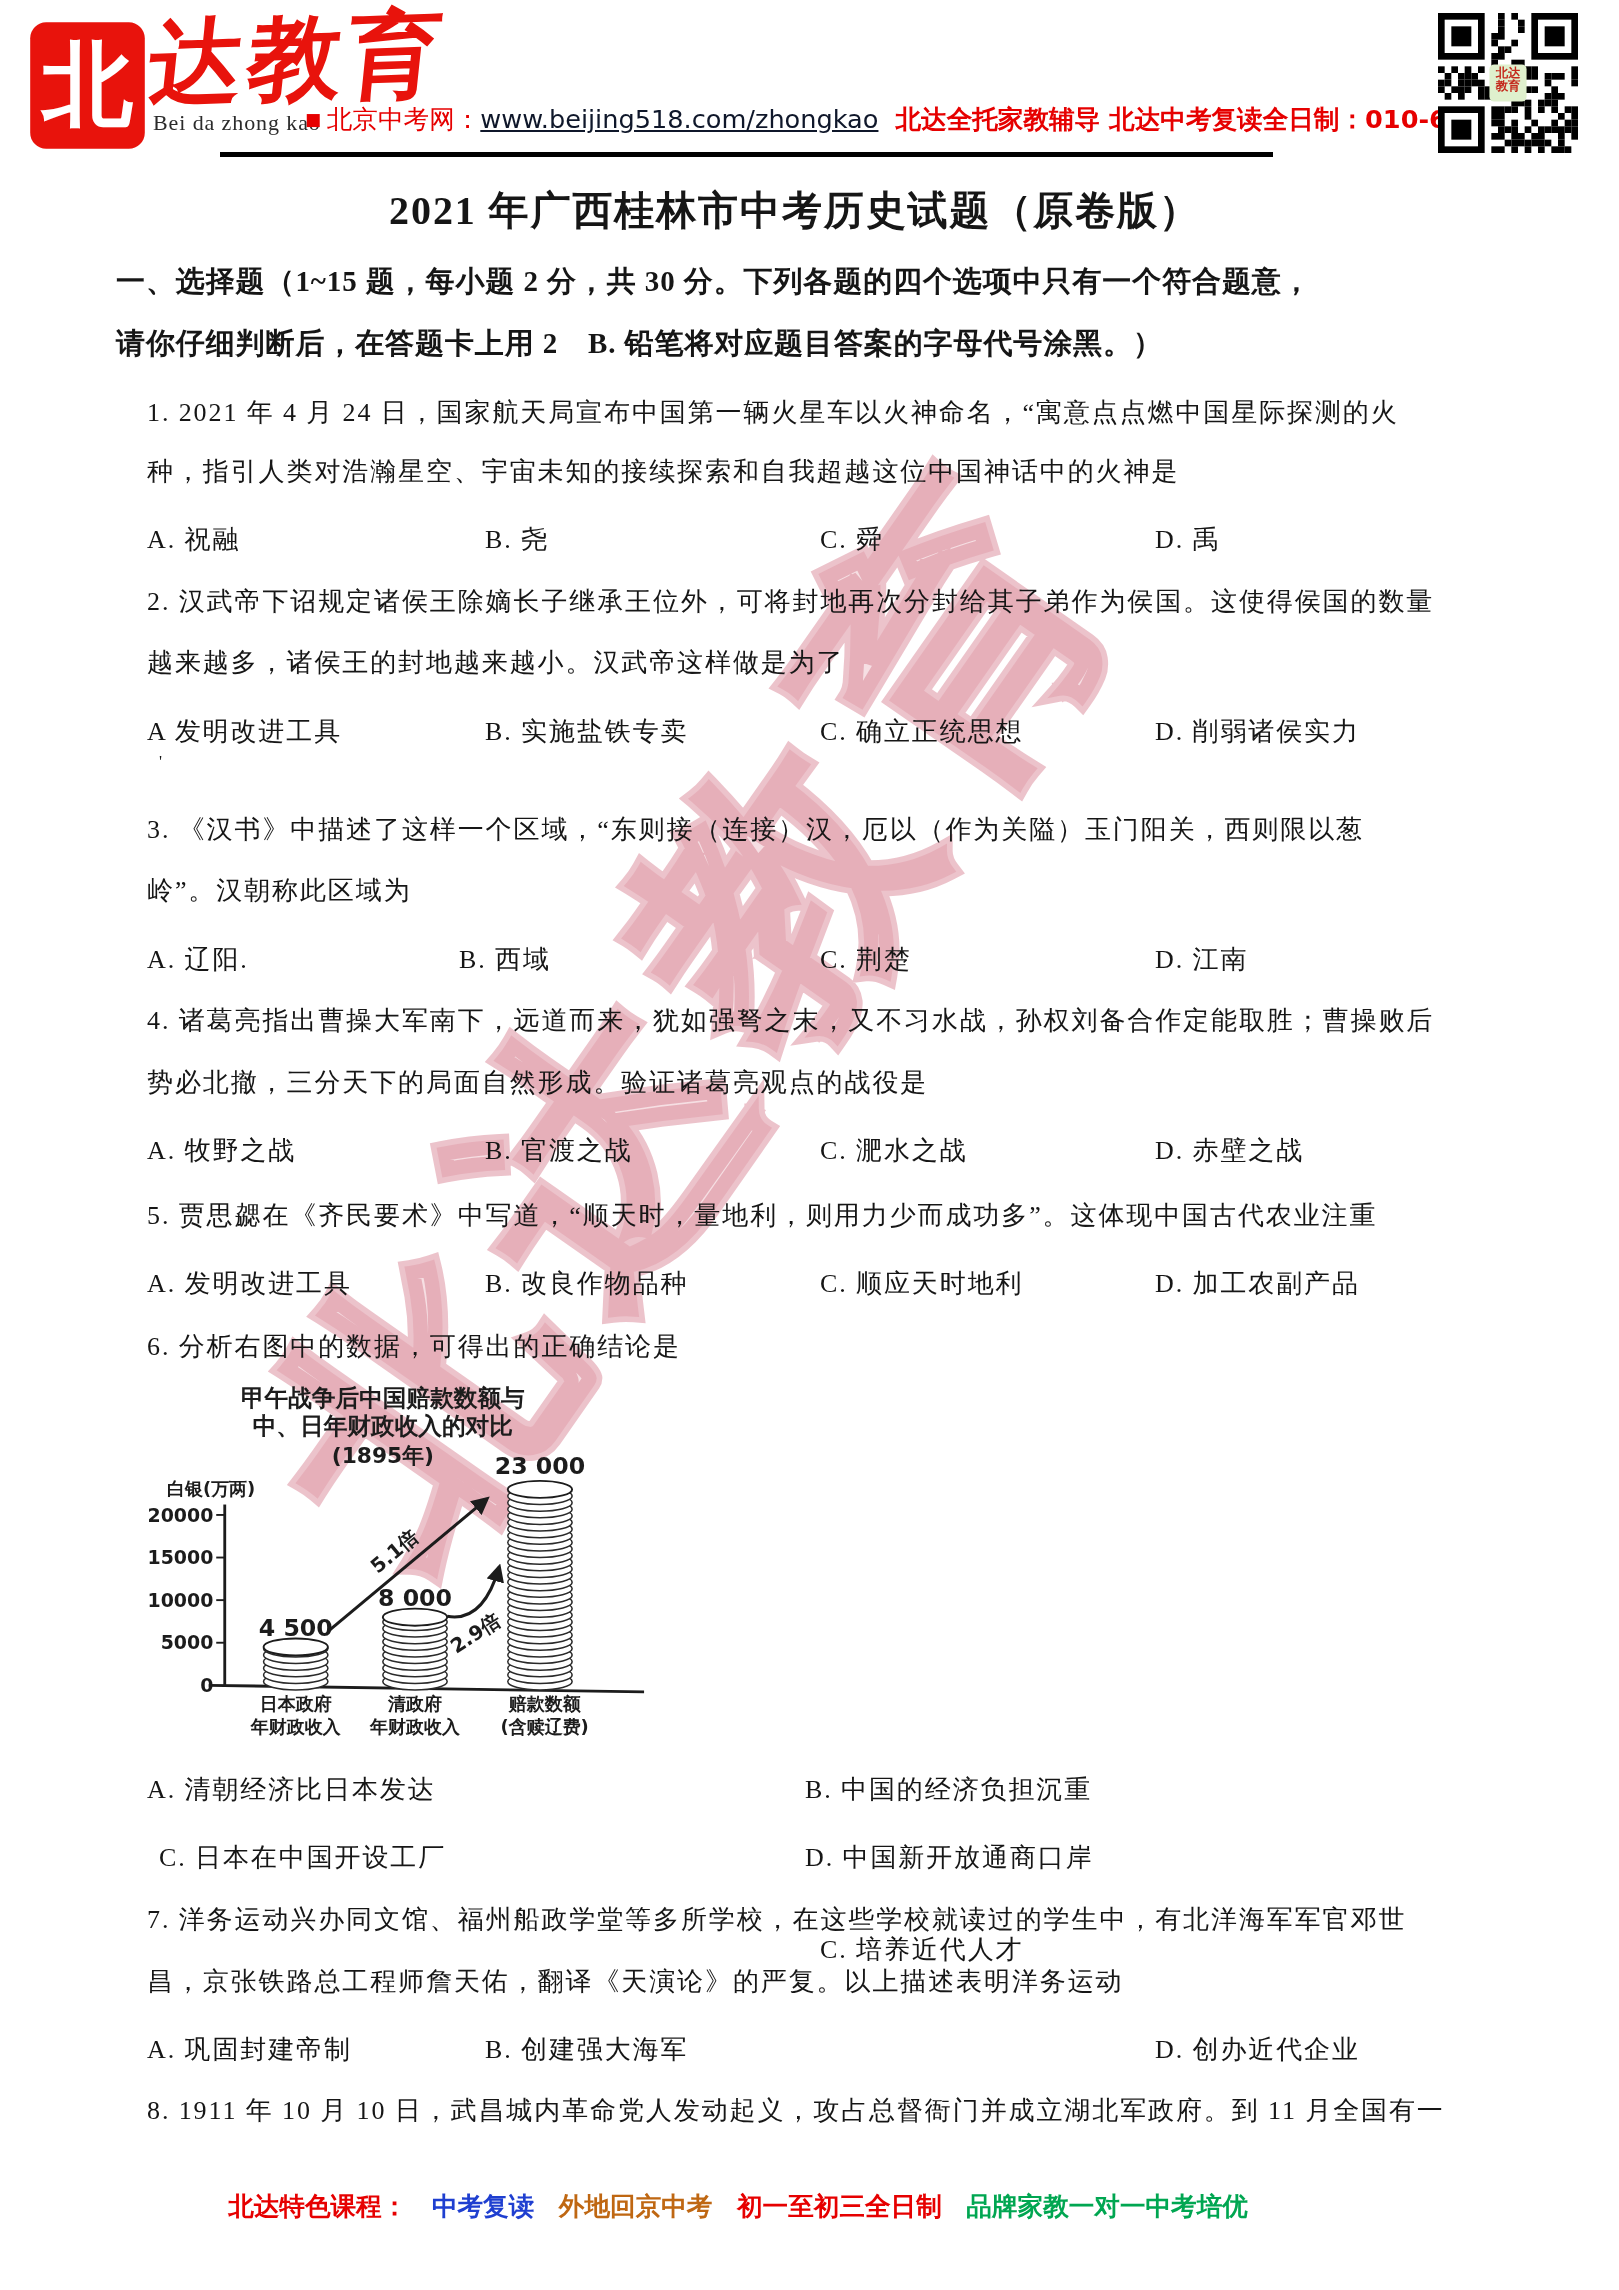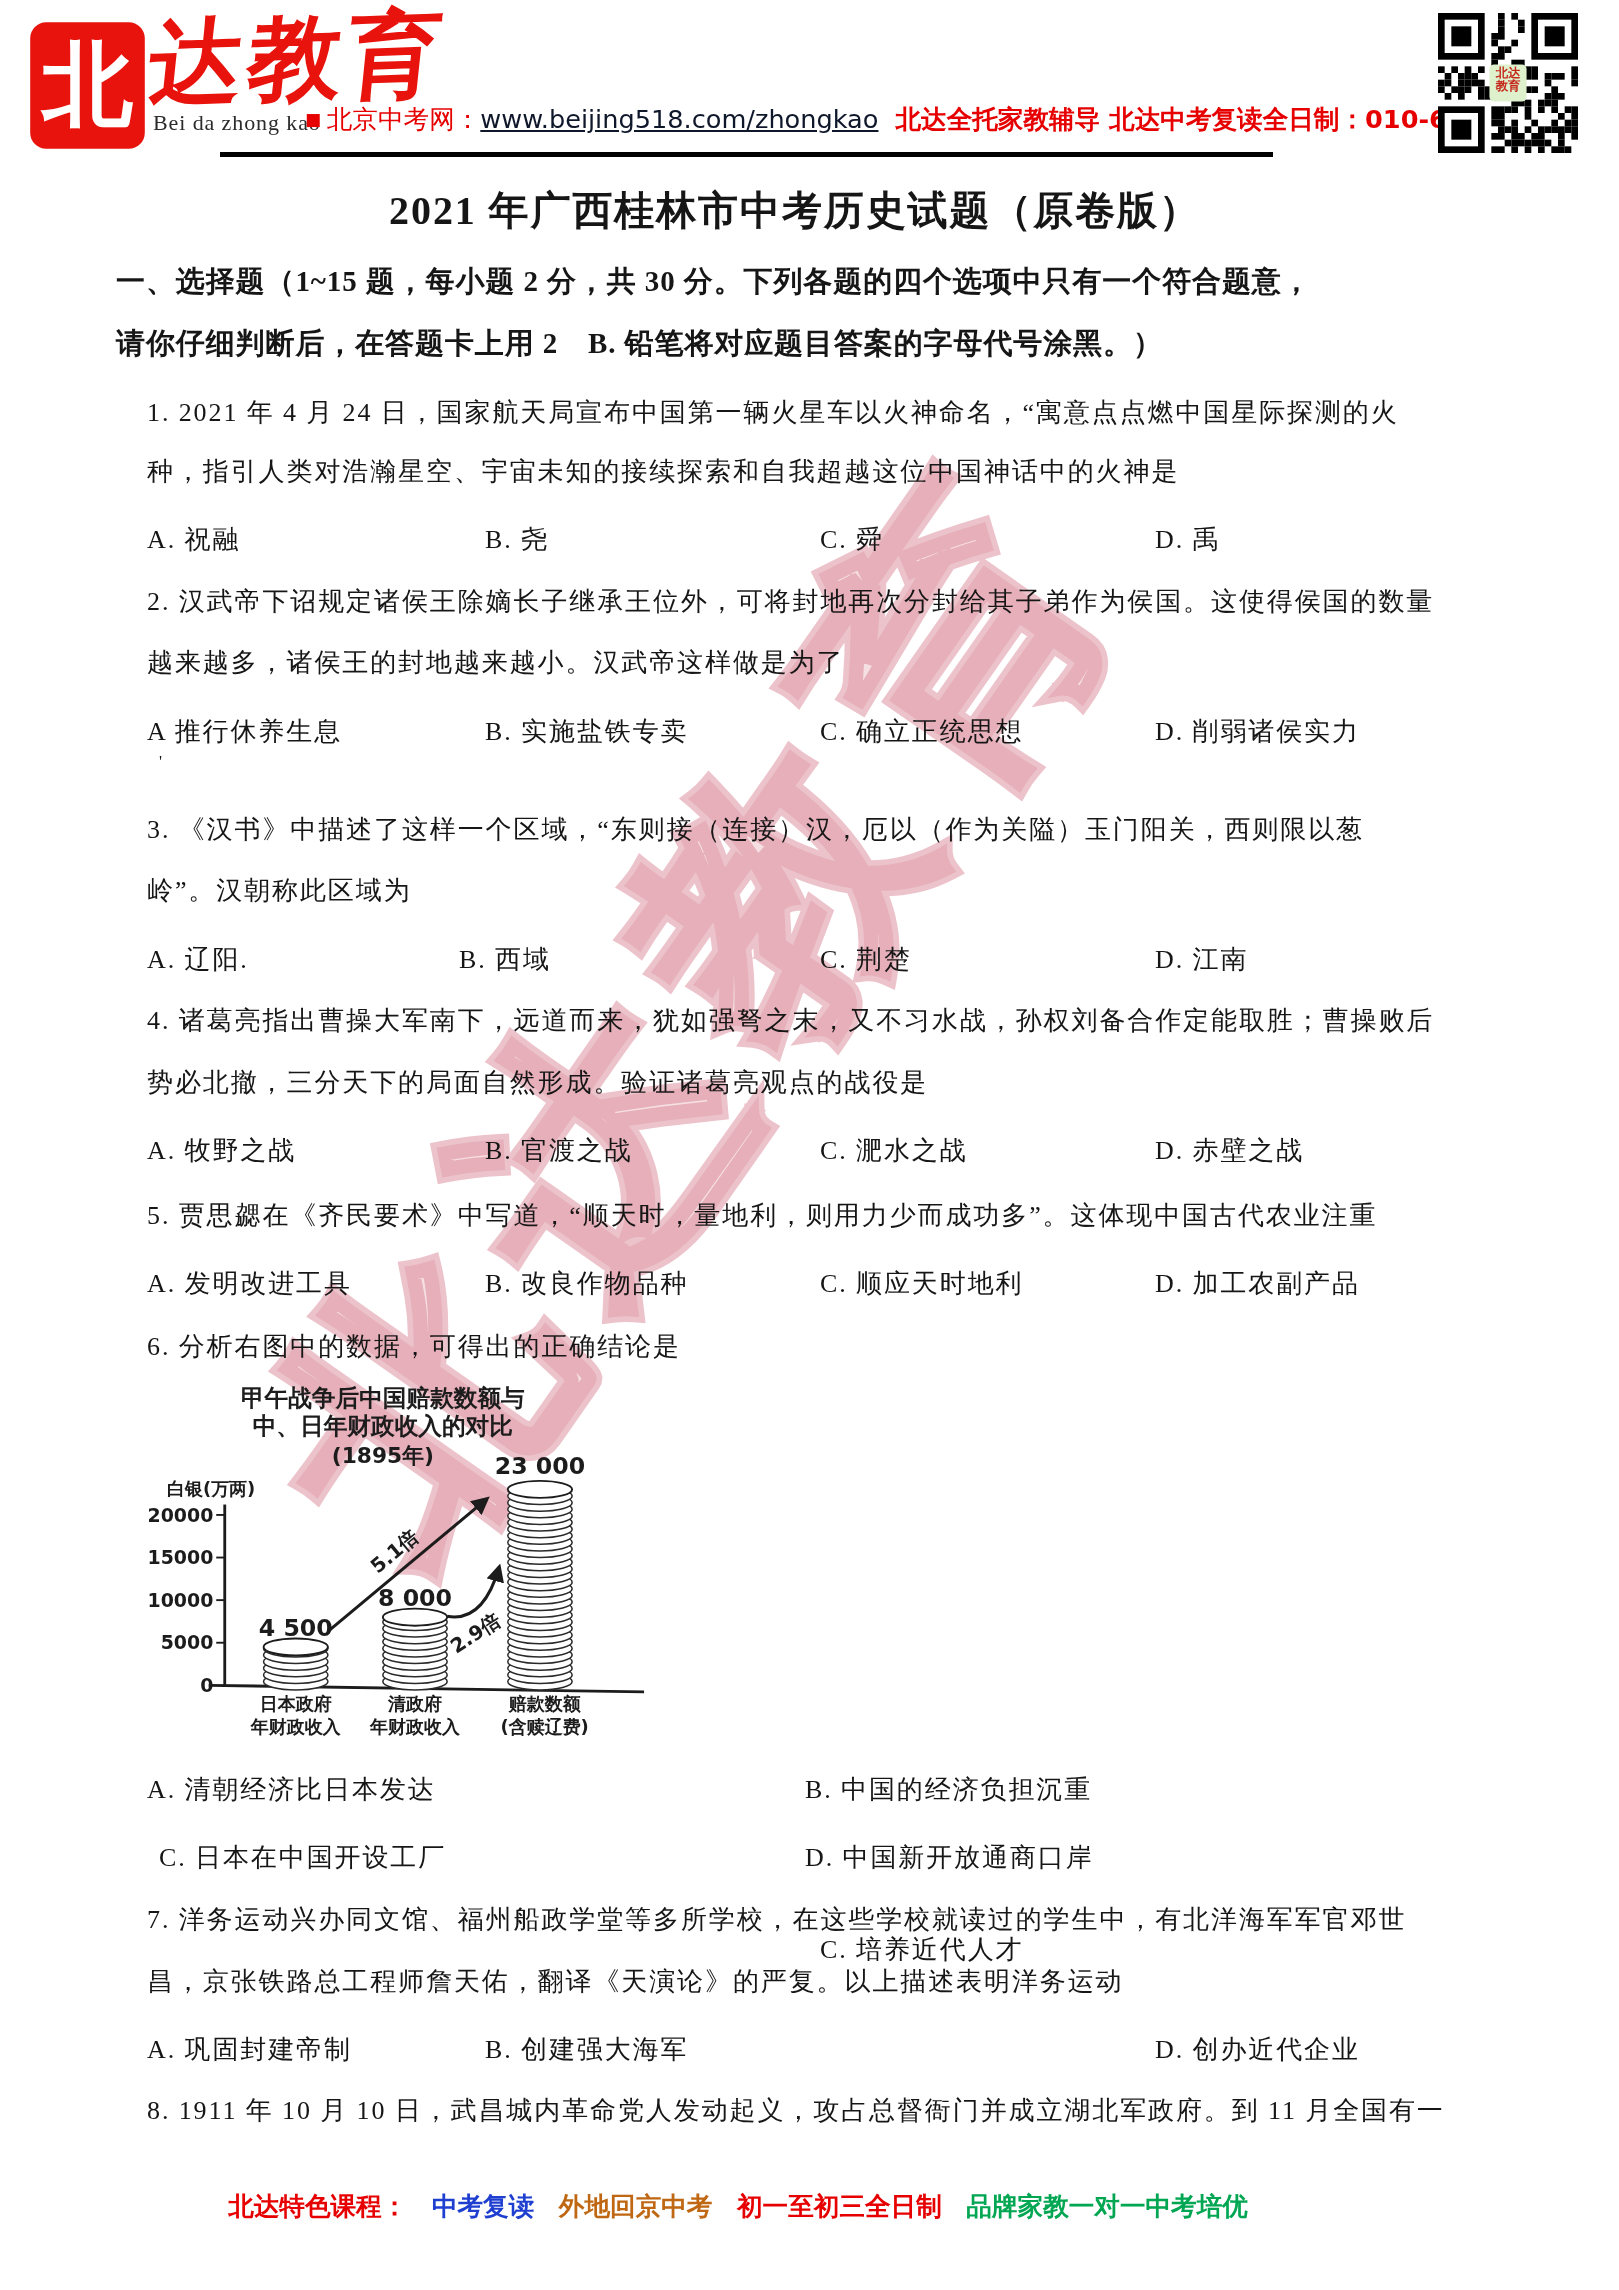--- a/index.html
+++ b/index.html
@@ -201,21 +201,21 @@
 
 <div>
     <div class="bodyline" style="left: 147px; top: 395px;">1. 2021 年 4 月 24 日，国家航天局宣布中国第一辆火星车以火神命名，“寓意点点燃中国星际探测的火</div>
     <div class="bodyline" style="left: 147px; top: 454px;">种，指引人类对浩瀚星空、宇宙未知的接续探索和自我超越这位中国神话中的火神是</div>
     <div class="bodyline" style="left: 147px; top: 522px;">A. 祝融</div>
     <div class="bodyline" style="left: 485px; top: 522px;">B. 尧</div>
     <div class="bodyline" style="left: 820px; top: 522px;">C. 舜</div>
     <div class="bodyline" style="left: 1155px; top: 522px;">D. 禹</div>
     <div class="bodyline" style="left: 147px; top: 584px;">2. 汉武帝下诏规定诸侯王除嫡长子继承王位外，可将封地再次分封给其子弟作为侯国。这使得侯国的数量</div>
     <div class="bodyline" style="left: 147px; top: 645px;">越来越多，诸侯王的封地越来越小。汉武帝这样做是为了</div>
-    <div class="bodyline" style="left: 147px; top: 714px;">A  推行休养生息</div>
+    <div class="bodyline" style="left: 147px; top: 714px;">A  发明改进工具</div>
     <div class="bodyline" style="left: 485px; top: 714px;">B. 实施盐铁专卖</div>
     <div class="bodyline" style="left: 820px; top: 714px;">C. 确立正统思想</div>
     <div class="bodyline" style="left: 1155px; top: 714px;">D. 削弱诸侯实力</div>
     <div class="bodyline artifact" style="left: 159px; top: 752px;">'</div>
     <div class="bodyline" style="left: 147px; top: 812px;">3. 《汉书》中描述了这样一个区域，“东则接（连接）汉，厄以（作为关隘）玉门阳关，西则限以葱</div>
     <div class="bodyline" style="left: 147px; top: 873px;">岭”。汉朝称此区域为</div>
     <div class="bodyline" style="left: 147px; top: 942px;">A. 辽阳.</div>
     <div class="bodyline" style="left: 459px; top: 942px;">B. 西域</div>
     <div class="bodyline" style="left: 820px; top: 942px;">C. 荆楚</div>
     <div class="bodyline" style="left: 1155px; top: 942px;">D. 江南</div>

